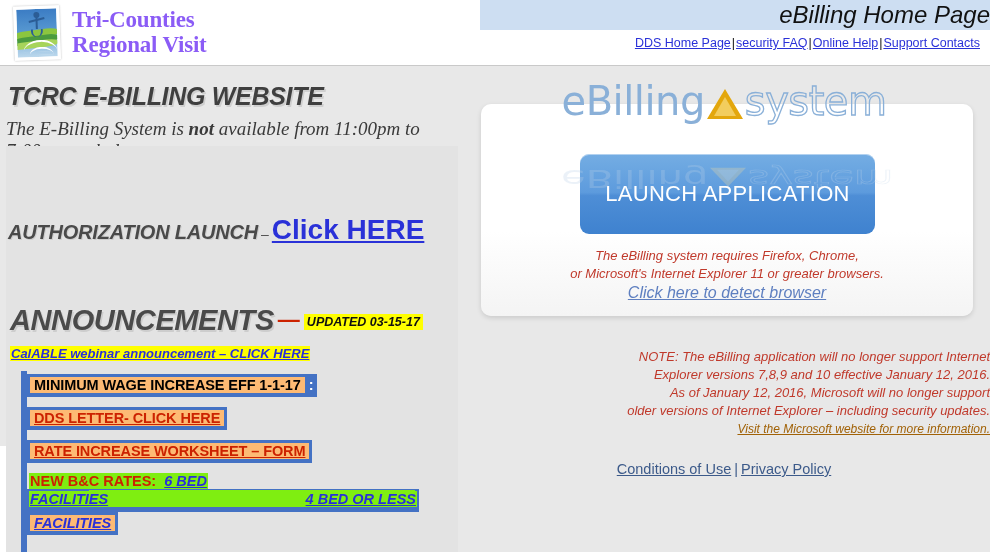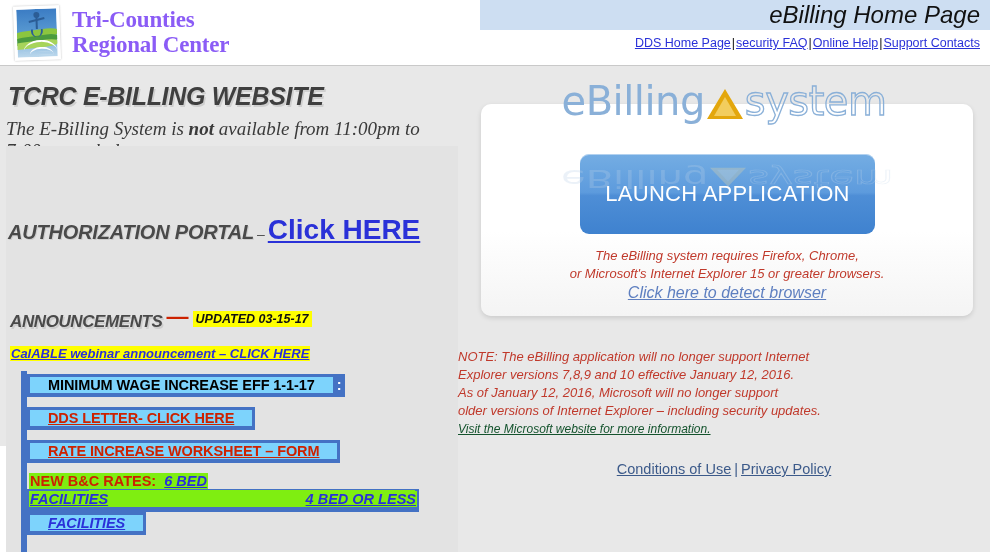--- a/index.html
+++ b/index.html
@@ -99,21 +99,20 @@
   .header-right {
     position: absolute;
     right: 0;
     top: 0;
     width: 510px;
     text-align: right;
   }
   .banner-title-bar {
     background: #cddef2;
     height: 30px;
-    padding-right: 10px;
     display: flex;
     align-items: center;
     justify-content: flex-end;
   }
   .banner-title {
     font-family: "Liberation Sans", sans-serif;
     font-style: italic;
     font-size: 24px;
     color: #111111;
     letter-spacing: 0px;
@@ -191,21 +190,21 @@
     color: #2a31d8;
     text-decoration: underline;
   }
 
   .ann-row {
     position: absolute;
     left: 4px; top: 158px;
     white-space: nowrap;
   }
   .ann-title {
-    font-size: 17px;
+    font-size: 29px;
     font-weight: bold;
     font-style: italic;
     color: #4a4a4a;
     text-shadow: 1.5px 1.5px 0 #cdcdcd;
     letter-spacing: -0.4px;
   }
   .ann-dash {
     color: #cc2200;
     font-size: 22px;
     font-weight: bold;
@@ -248,22 +247,22 @@
   .ann-item { position: relative; margin-bottom: 10px; }
 
   .bluebox {
     display: inline-block;
     background: #4472c4;
     padding: 2px 3px 3px 3px;
     white-space: nowrap;
   }
   .greenhl {
     display: inline-block;
-    background: #7dd3fc;
-    padding: 0 18px;
+    background: #fdba74;
+    padding: 0 4px;
     font-size: 14.5px;
     font-weight: bold;
     letter-spacing: -0.1px;
   }
   .txt-black { color: #000000; }
   .txt-red { color: #cc2200; text-decoration: underline; }
   .txt-blue { color: #2a31d8; text-decoration: underline; font-style: italic; }
   .colon {
     color: #ffffff; font-size: 14.5px; font-weight: bold; padding-left: 4px;
   }
@@ -398,28 +397,28 @@
   }
   .card-note a {
     color: #5e7fc0;
     font-size: 16px;
     text-decoration: underline;
   }
 
   .big-note {
     position: absolute;
     left: 0; right: 0; top: 282px;
-    text-align: left;
+    text-align: right;
     font-size: 13px;
     font-style: italic;
     color: #c0392b;
     line-height: 1.38;
   }
   .big-note a {
-    color: #14532d;
+    color: #a16207;
     font-size: 12px;
     text-decoration: underline;
   }
   .footer-links {
     position: absolute;
     left: 0; right: 0; top: 395px;
     text-align: center;
     font-size: 14.5px;
     color: #3c5a8a;
   }
@@ -437,21 +436,21 @@
       <div class="hill1"></div>
         <div class="hill2"></div>
         <div class="hill3"></div>
       <div class="person"></div>
         <div class="legs"></div>
       <div class="wave"></div>
         <div class="wave2"></div>
     </div>
     <div class="logo-text">
       <div>Tri-Counties</div>
-      <div>Regional Center</div>
+      <div>Regional Visit</div>
     </div>
   </div>
 
   <div class="header-right">
     <div class="banner-title-bar">
       <span class="banner-title">eBilling Home Page</span>
     </div>
     <div class="header-links">
       <a href="#">DDS Home Page</a><span class="sep">|</span><a href="#">security FAQ</a><span class="sep">|</span><a href="#">Online Help</a><span class="sep">|</span><a href="#">Support Contacts</a>
     </div>
@@ -462,21 +461,21 @@
 
   <div class="left-col">
     <div class="tcrc-title">TCRC E-BILLING WEBSITE</div>
     <div class="tcrc-sub">
       <span>The E-Billing System is </span><b>not</b><span> available from 11:00pm to 7:00am each day</span>
     </div>
 
     <div class="left-panel">
 
       <div class="auth-row">
-        <span class="auth-label">AUTHORIZATION PORTAL</span><span class="auth-dash">–</span><a href="#" class="auth-link">Click HERE</a>
+        <span class="auth-label">AUTHORIZATION LAUNCH</span><span class="auth-dash">–</span><a href="#" class="auth-link">Click HERE</a>
       </div>
 
       <div class="ann-row">
         <span class="ann-title">ANNOUNCEMENTS</span><span class="ann-dash">—</span><span class="ann-updated">UPDATED 03-15-17</span>
       </div>
 
       <a href="#" class="calable">CalABLE webinar announcement – CLICK HERE</a>
 
       <div class="blue-rail"></div>
 
@@ -517,21 +516,21 @@
 
     <div class="card">
       <div class="ebill-reflection">
         <span class="word solid">eBilling</span><span class="tri"></span><span class="word outline">system</span>
       </div>
 
       <button class="launch-btn">LAUNCH APPLICATION</button>
 
       <div class="card-note">
         <div>The eBilling system requires Firefox, Chrome,</div>
-        <div>or Microsoft's Internet Explorer 15 or greater browsers.</div>
+        <div>or Microsoft's Internet Explorer 11 or greater browsers.</div>
         <a href="#">Click here to detect browser</a>
       </div>
     </div>
 
     <div class="ebill-logo">
       <span class="word solid">eBilling</span><span class="tri"></span><span class="word outline">system</span>
     </div>
 
     <div class="big-note">
       <div>NOTE: The eBilling application will no longer support Internet</div>

